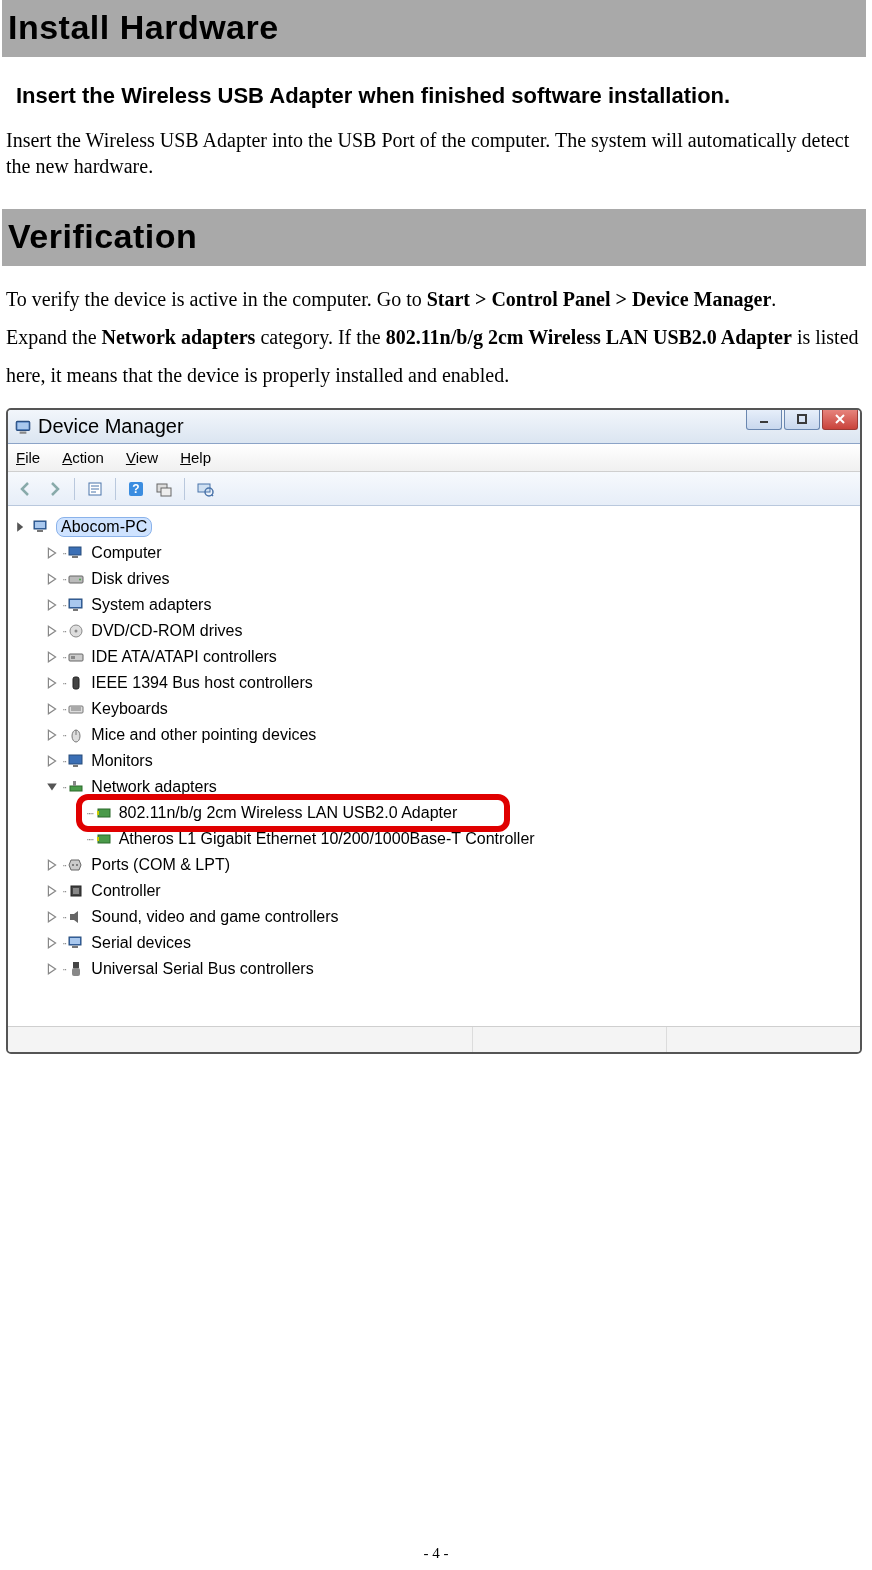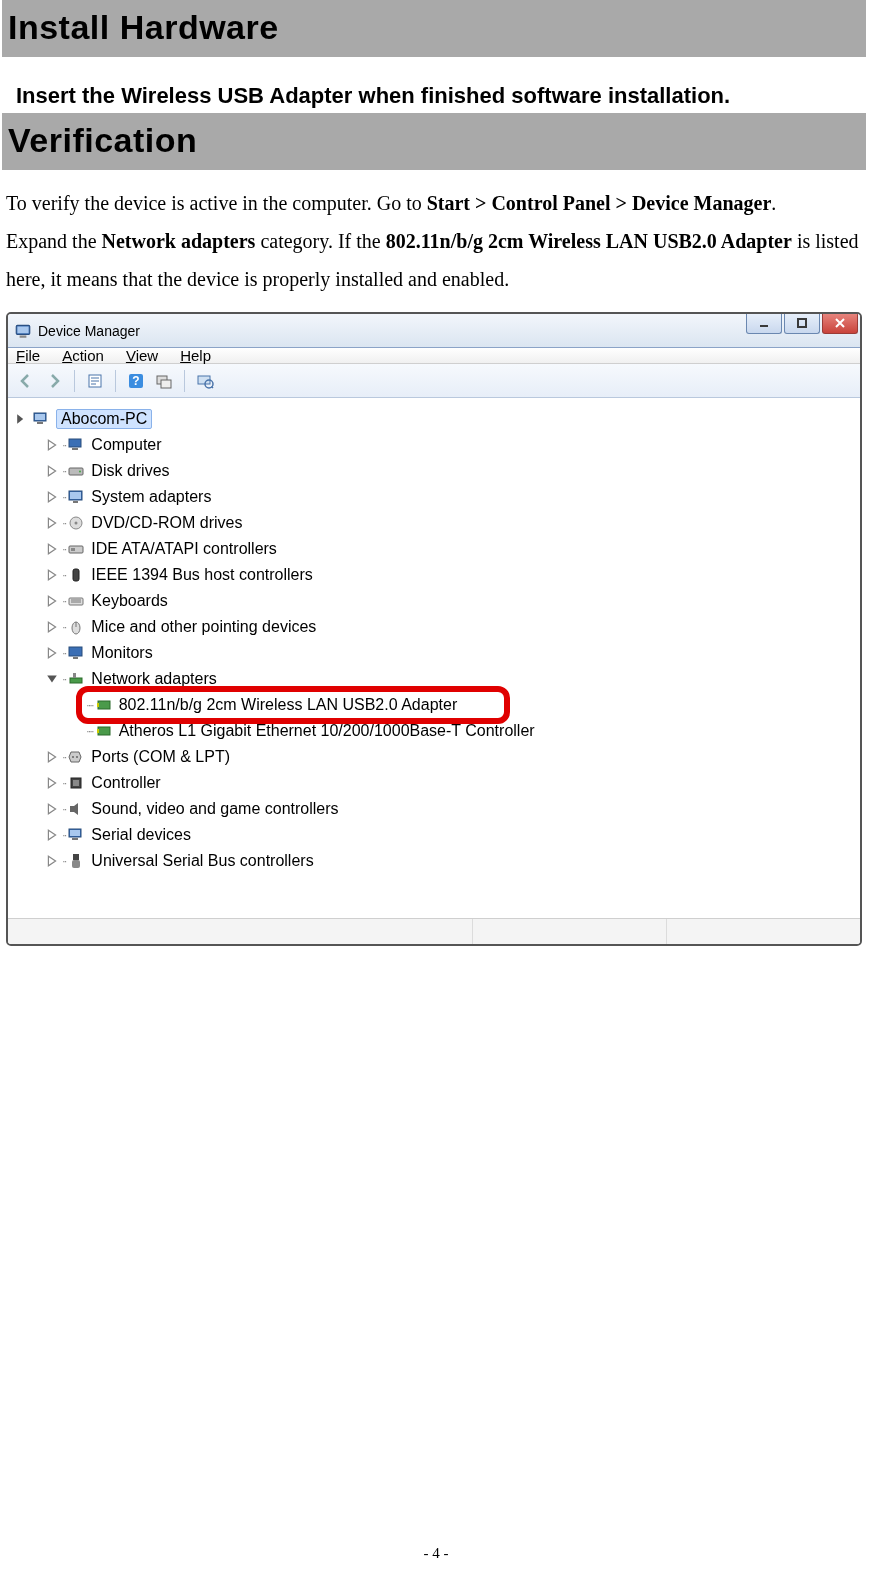--- a/index.html
+++ b/index.html
@@ -66,21 +66,21 @@
     display: flex;
     align-items: center;
     padding: 0 6px;
     position: relative;
   }
   .dm-title-icon {
     width: 18px; height: 18px;
     display: inline-flex; align-items: center; justify-content: center;
     margin-right: 6px;
   }
-  .dm-title { font-size: 14px; }
+  .dm-title { font-size: 20px; }
   .wc {
     position: absolute;
     top: -2px; right: 2px;
     display: flex;
     gap: 2px;
   }
   .wc-btn {
     width: 36px; height: 22px;
     border: 1px solid #6a87b0;
     border-top: none;
@@ -89,21 +89,21 @@
     display: flex; align-items: center; justify-content: center;
   }
   .wc-close {
     background: linear-gradient(#e98a83,#c9433b);
     border-color: #9a3b36;
     color: #fff;
   }
   .wc svg { width: 12px; height: 12px; }
 
   .dm-menubar {
-    height: 16px;
+    height: 28px;
     background: linear-gradient(#fff,#f0f0f0);
     border-bottom: 1px solid #cfcfcf;
     display: flex;
     align-items: center;
     padding: 0 8px;
     gap: 22px;
     font-size: 15px;
   }
   .dm-menubar .u { text-decoration: underline; }
 
@@ -149,21 +149,21 @@
     color: #888; font-size: 11px; letter-spacing: -2px; margin-right: 2px;
   }
   .ic {
     width: 18px; height: 18px; margin-right: 6px;
     display: inline-flex; align-items: center; justify-content: center;
     flex: 0 0 auto;
   }
   .sel {
     background: #cfe3ff;
     border: 1px solid #8ab2ea;
-    border-radius: 2px;
+    border-radius: 8px;
     padding: 0 4px;
   }
   .highlight-box {
     position: absolute;
     border: 6px solid #e00000;
     border-radius: 12px;
     left: 68px;
     width: 434px;
     height: 38px;
     pointer-events: none;
@@ -192,20 +192,21 @@
 <body>
 
 <div class="page">
 
   <div class="section-header">Install Hardware</div>
 
   <div class="note-block">
     <div class="note-text">Insert the Wireless USB Adapter when finished software installation.</div>
   </div>
 
+  <div class="body-text">Insert the Wireless USB Adapter into the USB Port of the computer. The system will automatically detect the new hardware.</div>
 
   <div class="section-header">Verification</div>
 
   <div class="verify-text">
     <span>To verify the device is active in the computer. Go to </span><span class="bold">Start &gt; Control Panel &gt; Device Manager</span><span>.</span>
     <br>
     <span>Expand the </span><span class="bold">Network adapters</span><span> category. If the </span><span class="bold">802.11n/b/g 2cm Wireless LAN USB2.0 Adapter</span><span> is listed here, it means that the device is properly installed and enabled.</span>
   </div>
 
   <div class="dm-window">

